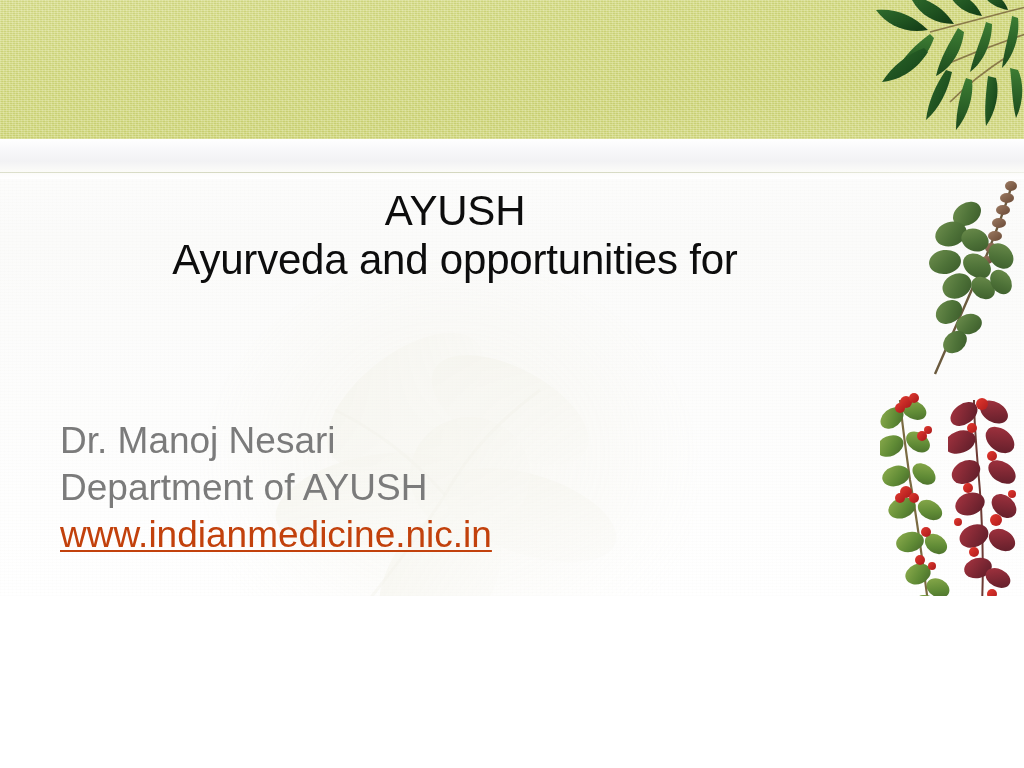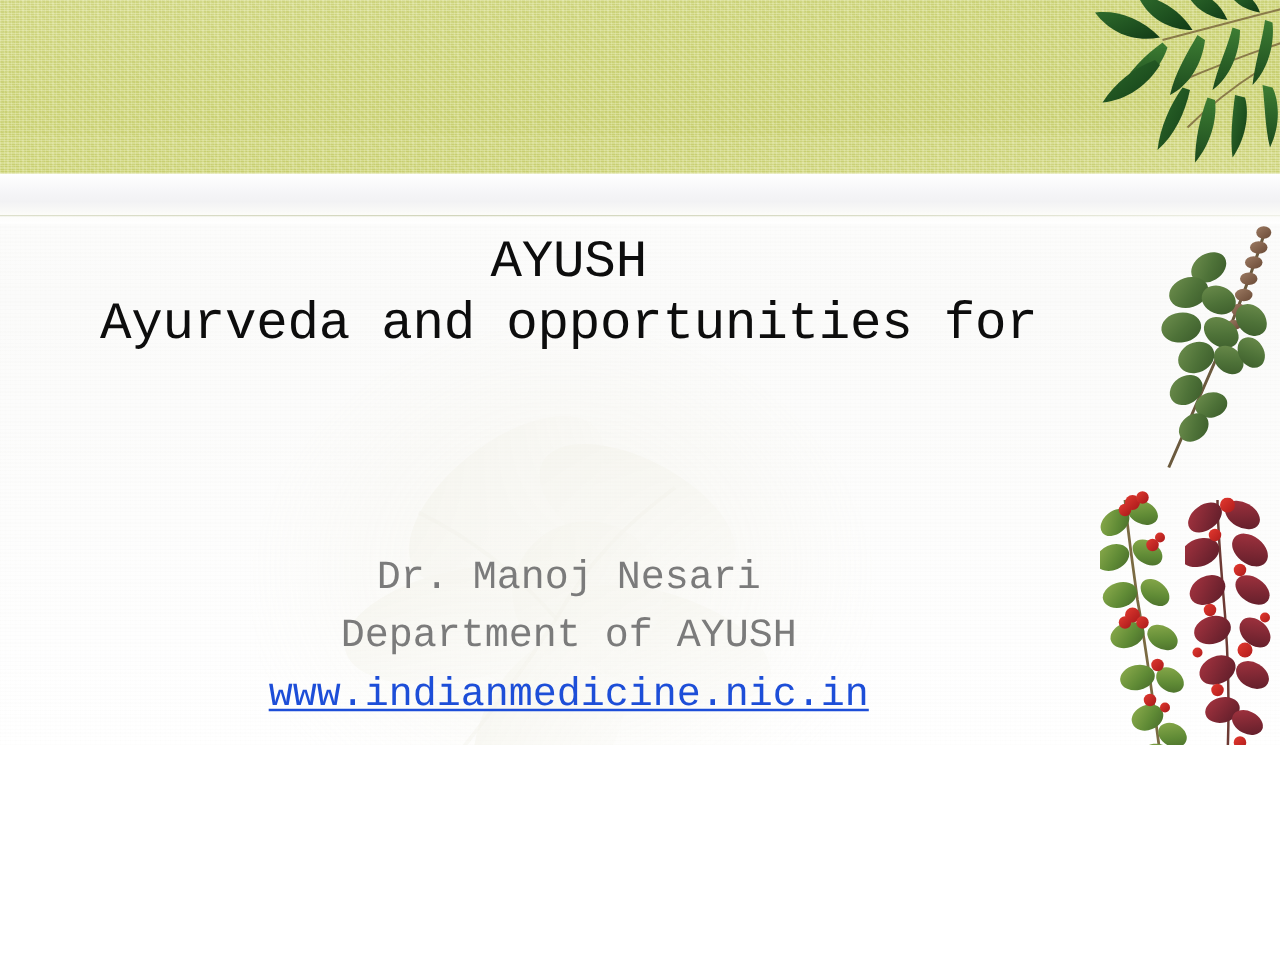--- a/index.html
+++ b/index.html
@@ -8,21 +8,21 @@
     padding: 0;
     background: #ffffff;
   }
 
   #slide {
     position: relative;
     width: 1024px;
     height: 596px;
     overflow: hidden;
     background: #fdfdfc;
-    font-family: Liberation Mono, monospace;
+    font-family: Liberation Sans, sans-serif;
     -webkit-font-smoothing: antialiased;
   }
 
   
   .paper-texture {
     position: absolute;
     inset: 0;
     background:
       linear-gradient(180deg, #ffffff 0%, #fbfbfa 40%, #ffffff 100%);
     z-index: 0;
@@ -122,33 +122,33 @@
     font-size: 42px;
     line-height: 49px;
     font-weight: 400;
     letter-spacing: -0.2px;
   }
   .title-line { display: block; white-space: pre; }
 
   .subtitle-block {
     position: absolute;
     left: 60px;
-    top: 438px;
+    top: 417px;
     width: 790px;
-    text-align: center;
+    text-align: left;
     color: #7b7b7b;
-    font-size: 32px;
+    font-size: 37px;
     line-height: 47px;
     font-weight: 400;
   }
   .subtitle-line { display: block; white-space: pre; }
 
   .link-line {
     display: block;
-    color: #1d4ed8;
+    color: #c2410c;
     text-decoration: underline;
     text-decoration-thickness: 2px;
     text-underline-offset: 3px;
     cursor: pointer;
     white-space: pre;
   }
 
   
   .deco {
     position: absolute;

